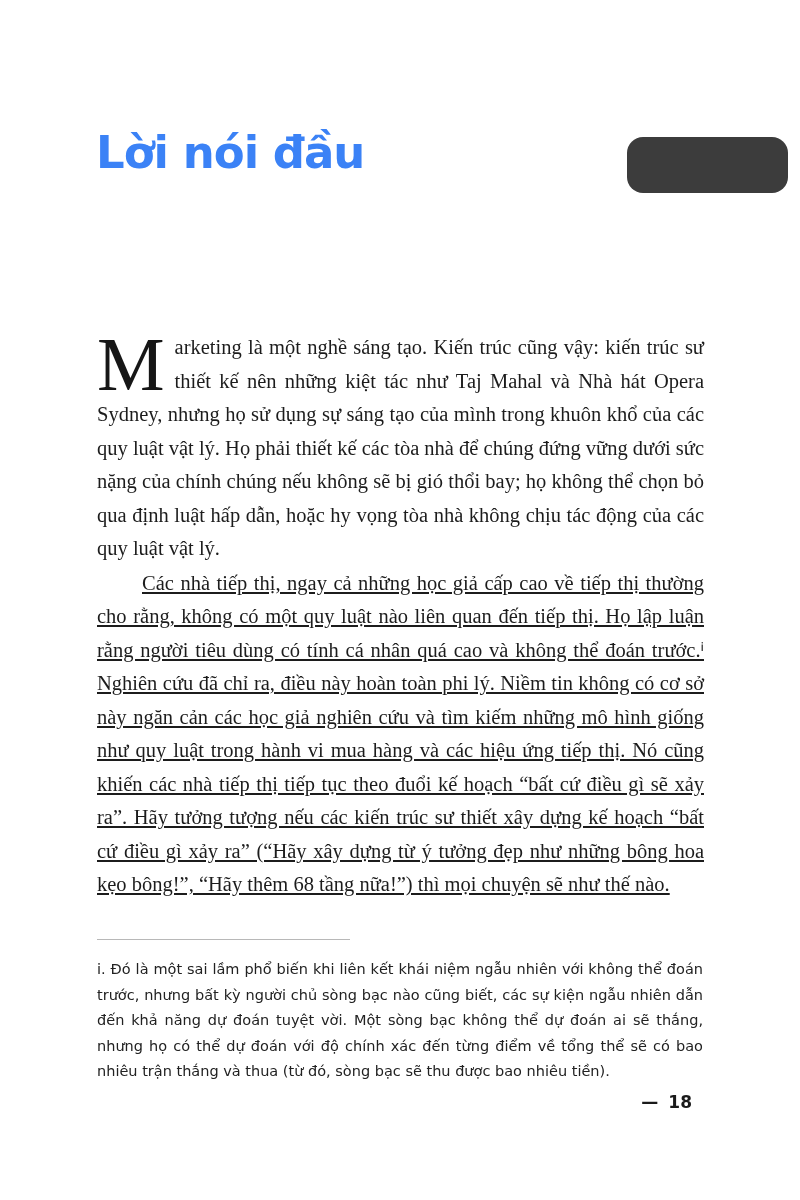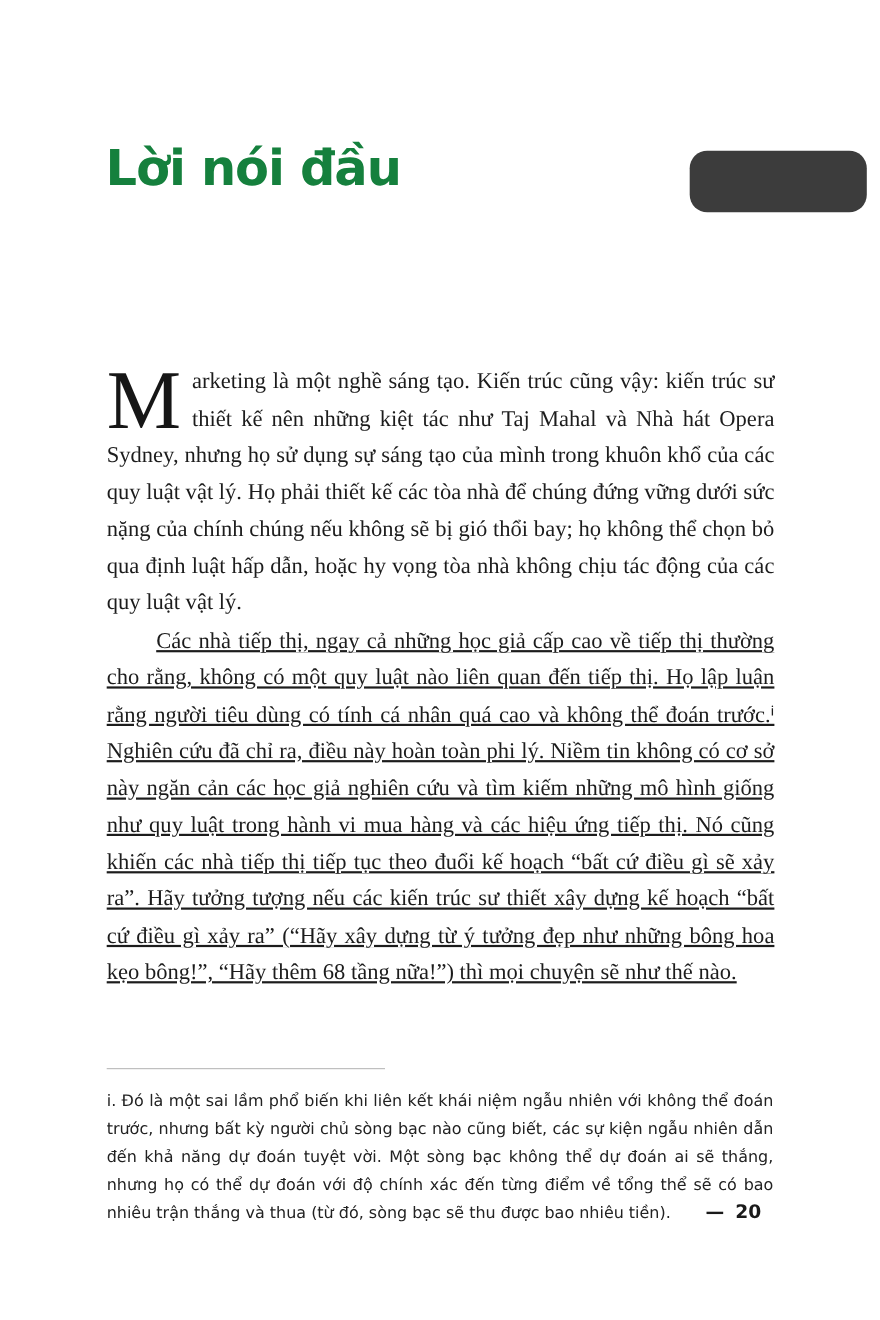--- a/index.html
+++ b/index.html
@@ -14,21 +14,21 @@
     overflow: hidden;
   }
   .title {
     position: absolute;
     left: 96px;
     top: 126px;
     font-family: "DejaVu Sans", sans-serif;
     font-weight: 700;
     font-size: 45px;
     letter-spacing: -1px;
-    color: #15803d;
+    color: #3b82f6;
   }
   .title-tab {
     position: absolute;
     left: 627px;
     top: 137px;
     width: 161px;
     height: 56px;
     background: #3c3c3c;
     border-radius: 16px;
   }
@@ -50,21 +50,21 @@
     color: #161616;
   }
   .para-2 {
     text-indent: 45px;
     margin-top: 1px;
     text-decoration: underline;
   }
   .footnote {
     position: absolute;
     left: 97px;
-    top: 971px;
+    top: 939px;
     width: 606px;
   }
   .footnote-rule {
     border: none;
     border-top: 1px solid #b8b8b8;
     width: 253px;
     height: 0;
     margin: 0 0 17px 0;
   }
   .footnote-text {
@@ -103,16 +103,16 @@
     <p class="para-2">Các nhà tiếp thị, ngay cả những học giả cấp cao về tiếp thị thường cho rằng, không có một quy luật nào liên quan đến tiếp thị. Họ lập luận rằng người tiêu dùng có tính cá nhân quá cao và không thể đoán trước.ⁱ Nghiên cứu đã chỉ ra, điều này hoàn toàn phi lý. Niềm tin không có cơ sở này ngăn cản các học giả nghiên cứu và tìm kiếm những mô hình giống như quy luật trong hành vi mua hàng và các hiệu ứng tiếp thị. Nó cũng khiến các nhà tiếp thị tiếp tục theo đuổi kế hoạch “bất cứ điều gì sẽ xảy ra”. Hãy tưởng tượng nếu các kiến trúc sư thiết xây dựng kế hoạch “bất cứ điều gì xảy ra” (“Hãy xây dựng từ ý tưởng đẹp như những bông hoa kẹo bông!”, “Hãy thêm 68 tầng nữa!”) thì mọi chuyện sẽ như thế nào.</p>
   </div>
 
   <div class="footnote">
     <hr class="footnote-rule">
     <p class="footnote-text">i. Đó là một sai lầm phổ biến khi liên kết khái niệm ngẫu nhiên với không thể đoán trước, nhưng bất kỳ người chủ sòng bạc nào cũng biết, các sự kiện ngẫu nhiên dẫn đến khả năng dự đoán tuyệt vời. Một sòng bạc không thể dự đoán ai sẽ thắng, nhưng họ có thể dự đoán với độ chính xác đến từng điểm về tổng thể sẽ có bao nhiêu trận thắng và thua (từ đó, sòng bạc sẽ thu được bao nhiêu tiền).</p>
   </div>
 
   <div class="page-number">
     <span>—</span>
-    <span>20</span>
+    <span>18</span>
   </div>
 
 </div>
 
 </body></html>

